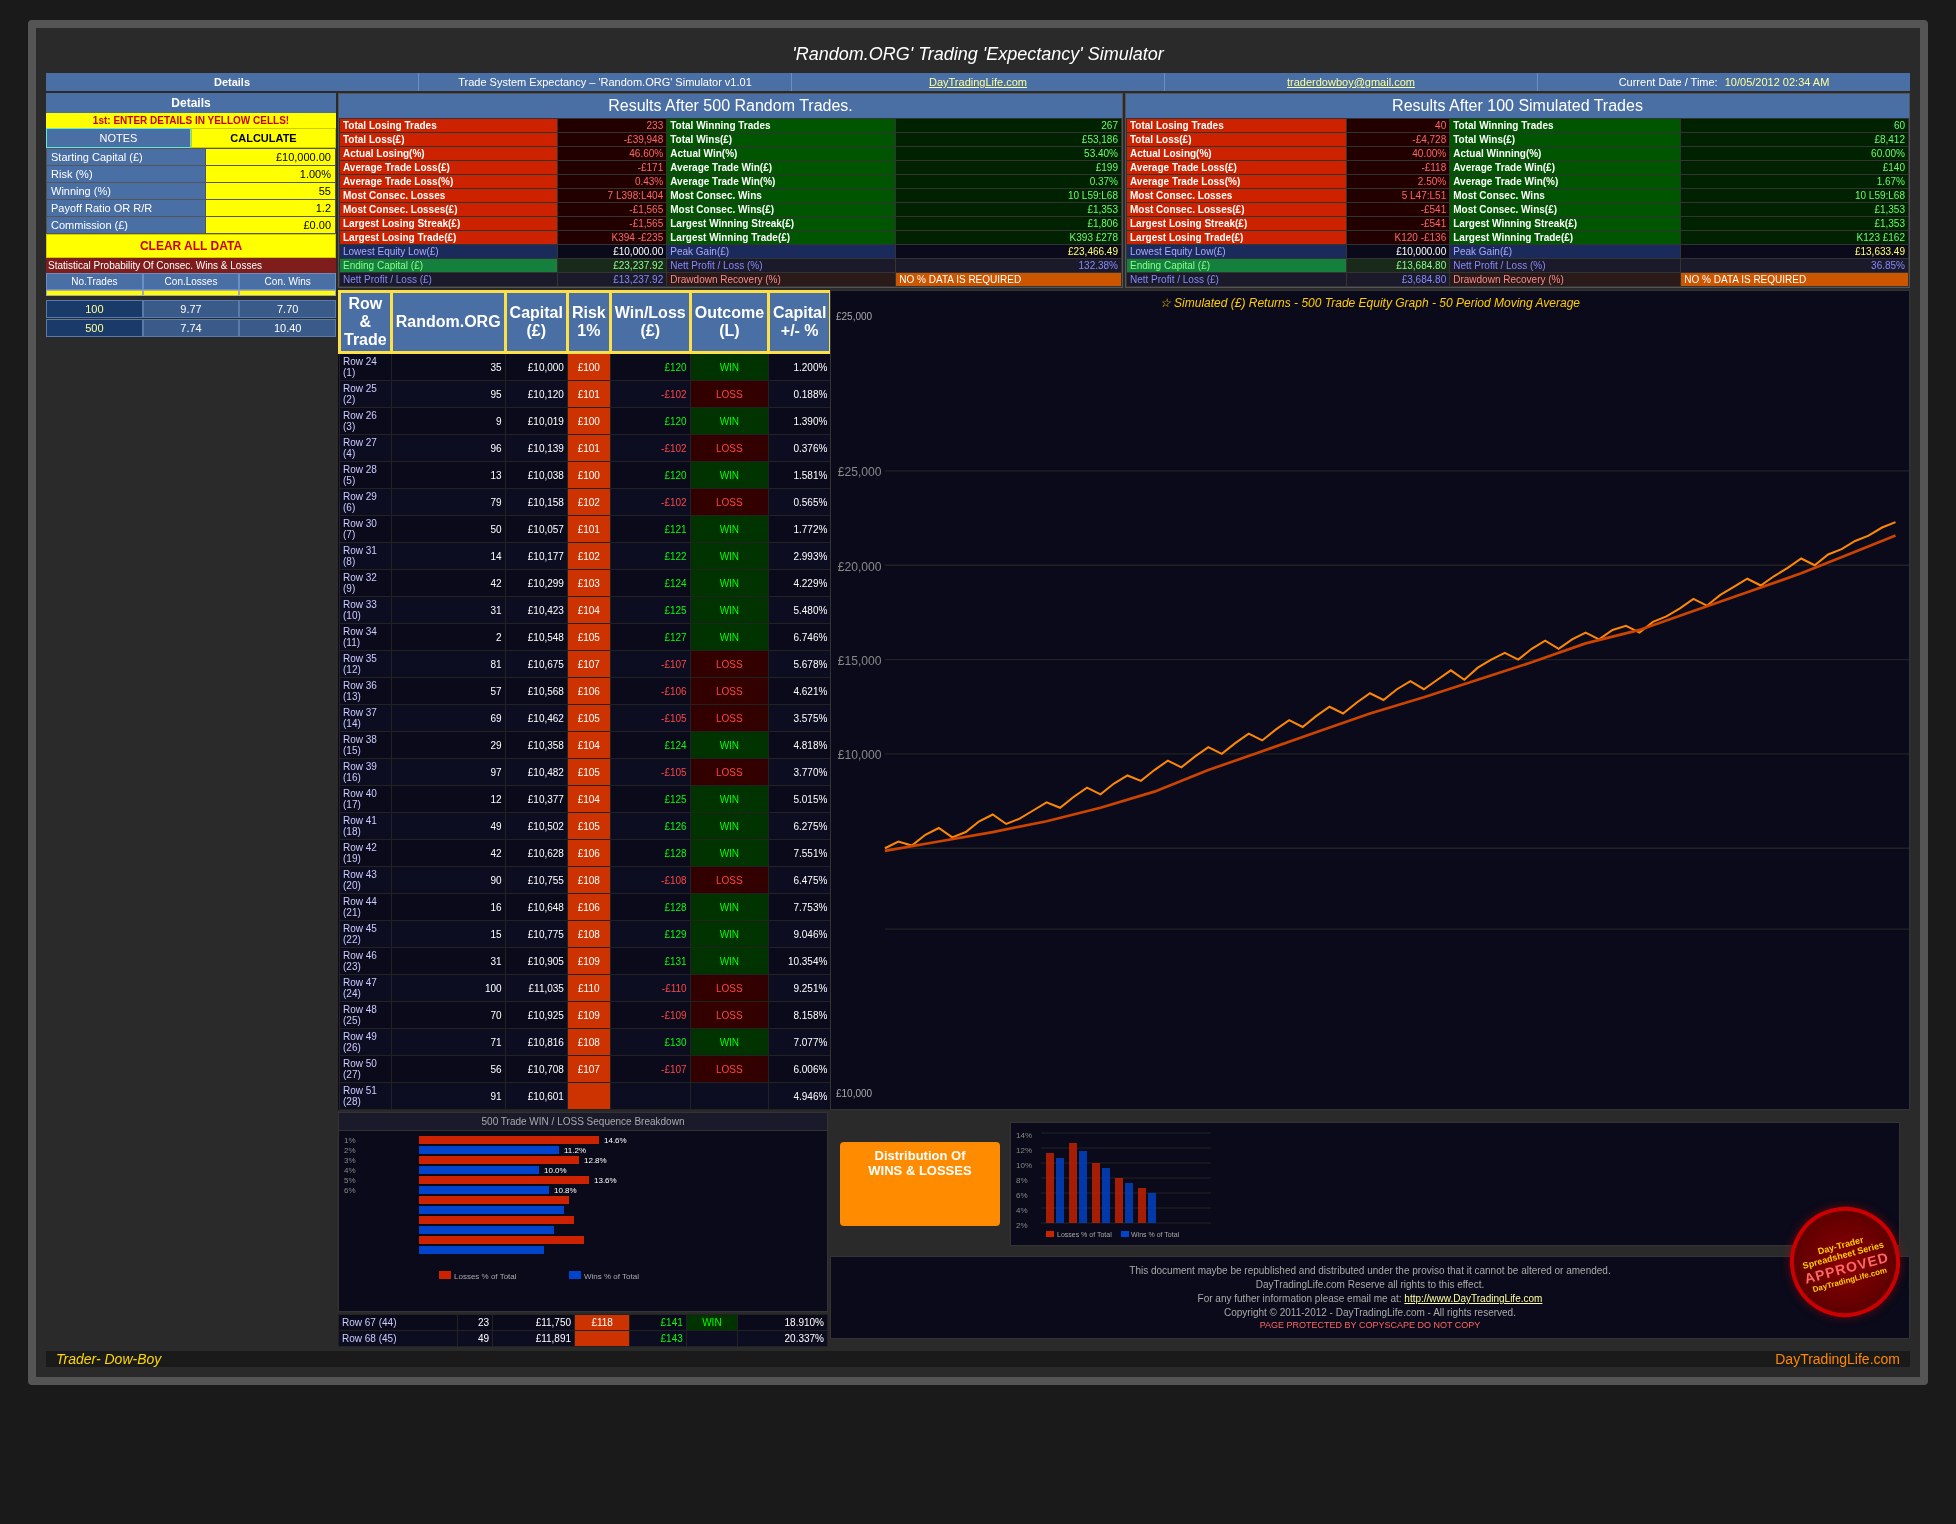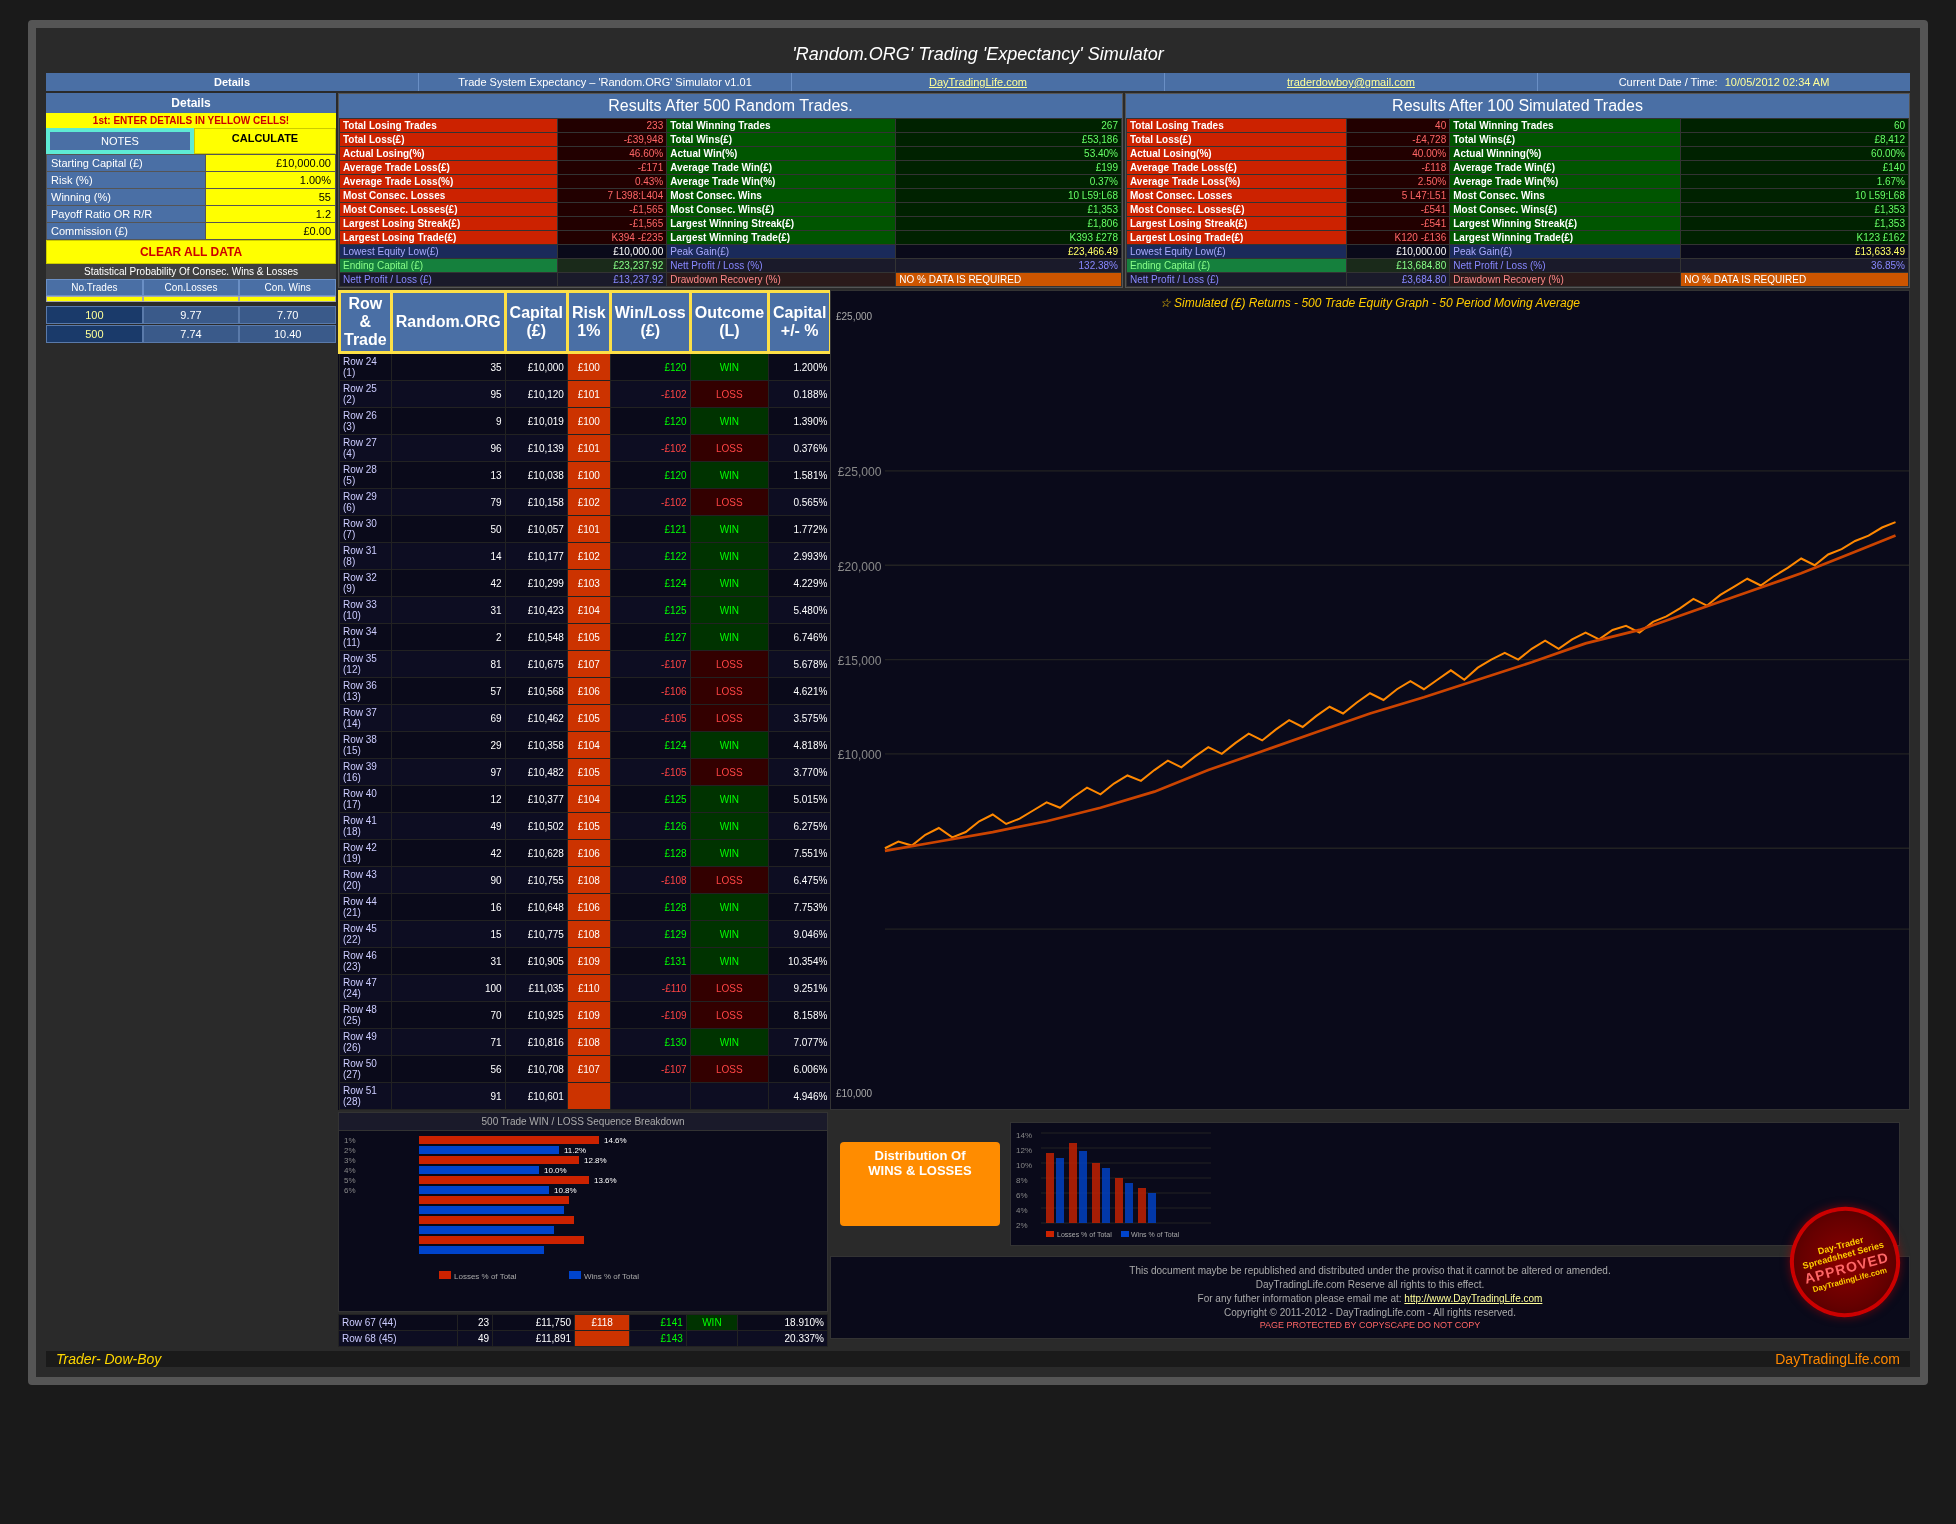--- a/index.html
+++ b/index.html
@@ -96,21 +96,21 @@
       display: flex;
     }
     .notes-btn {
       flex: 1;
       background: #4a6fa5;
       color: #fff;
       text-align: center;
       padding: 3px;
       font-size: 11px;
       cursor: pointer;
-      border: 4px solid #5eead4;
+      border: 1px solid #5eead4;
     }
     .calc-btn {
       flex: 1;
       background: #ffff00;
       color: #000;
       text-align: center;
       padding: 3px;
       font-size: 11px;
       font-weight: bold;
       cursor: pointer;
@@ -121,23 +121,22 @@
       color: #cc0000;
       text-align: center;
       padding: 4px;
       font-size: 12px;
       font-weight: bold;
       cursor: pointer;
       border: 1px solid #cccc00;
       width: 100%;
     }
     .stat-prob-header {
-      background: #404040;
-      color: #fff;
-      text-align: center;
+      background: #7f1d1d;
+      color: #fff;
       font-size: 10px;
       padding: 2px;
     }
     .stat-row {
       display: flex;
     }
     .stat-cell {
       flex: 1;
       background: #4a6fa5;
       color: #fff;

